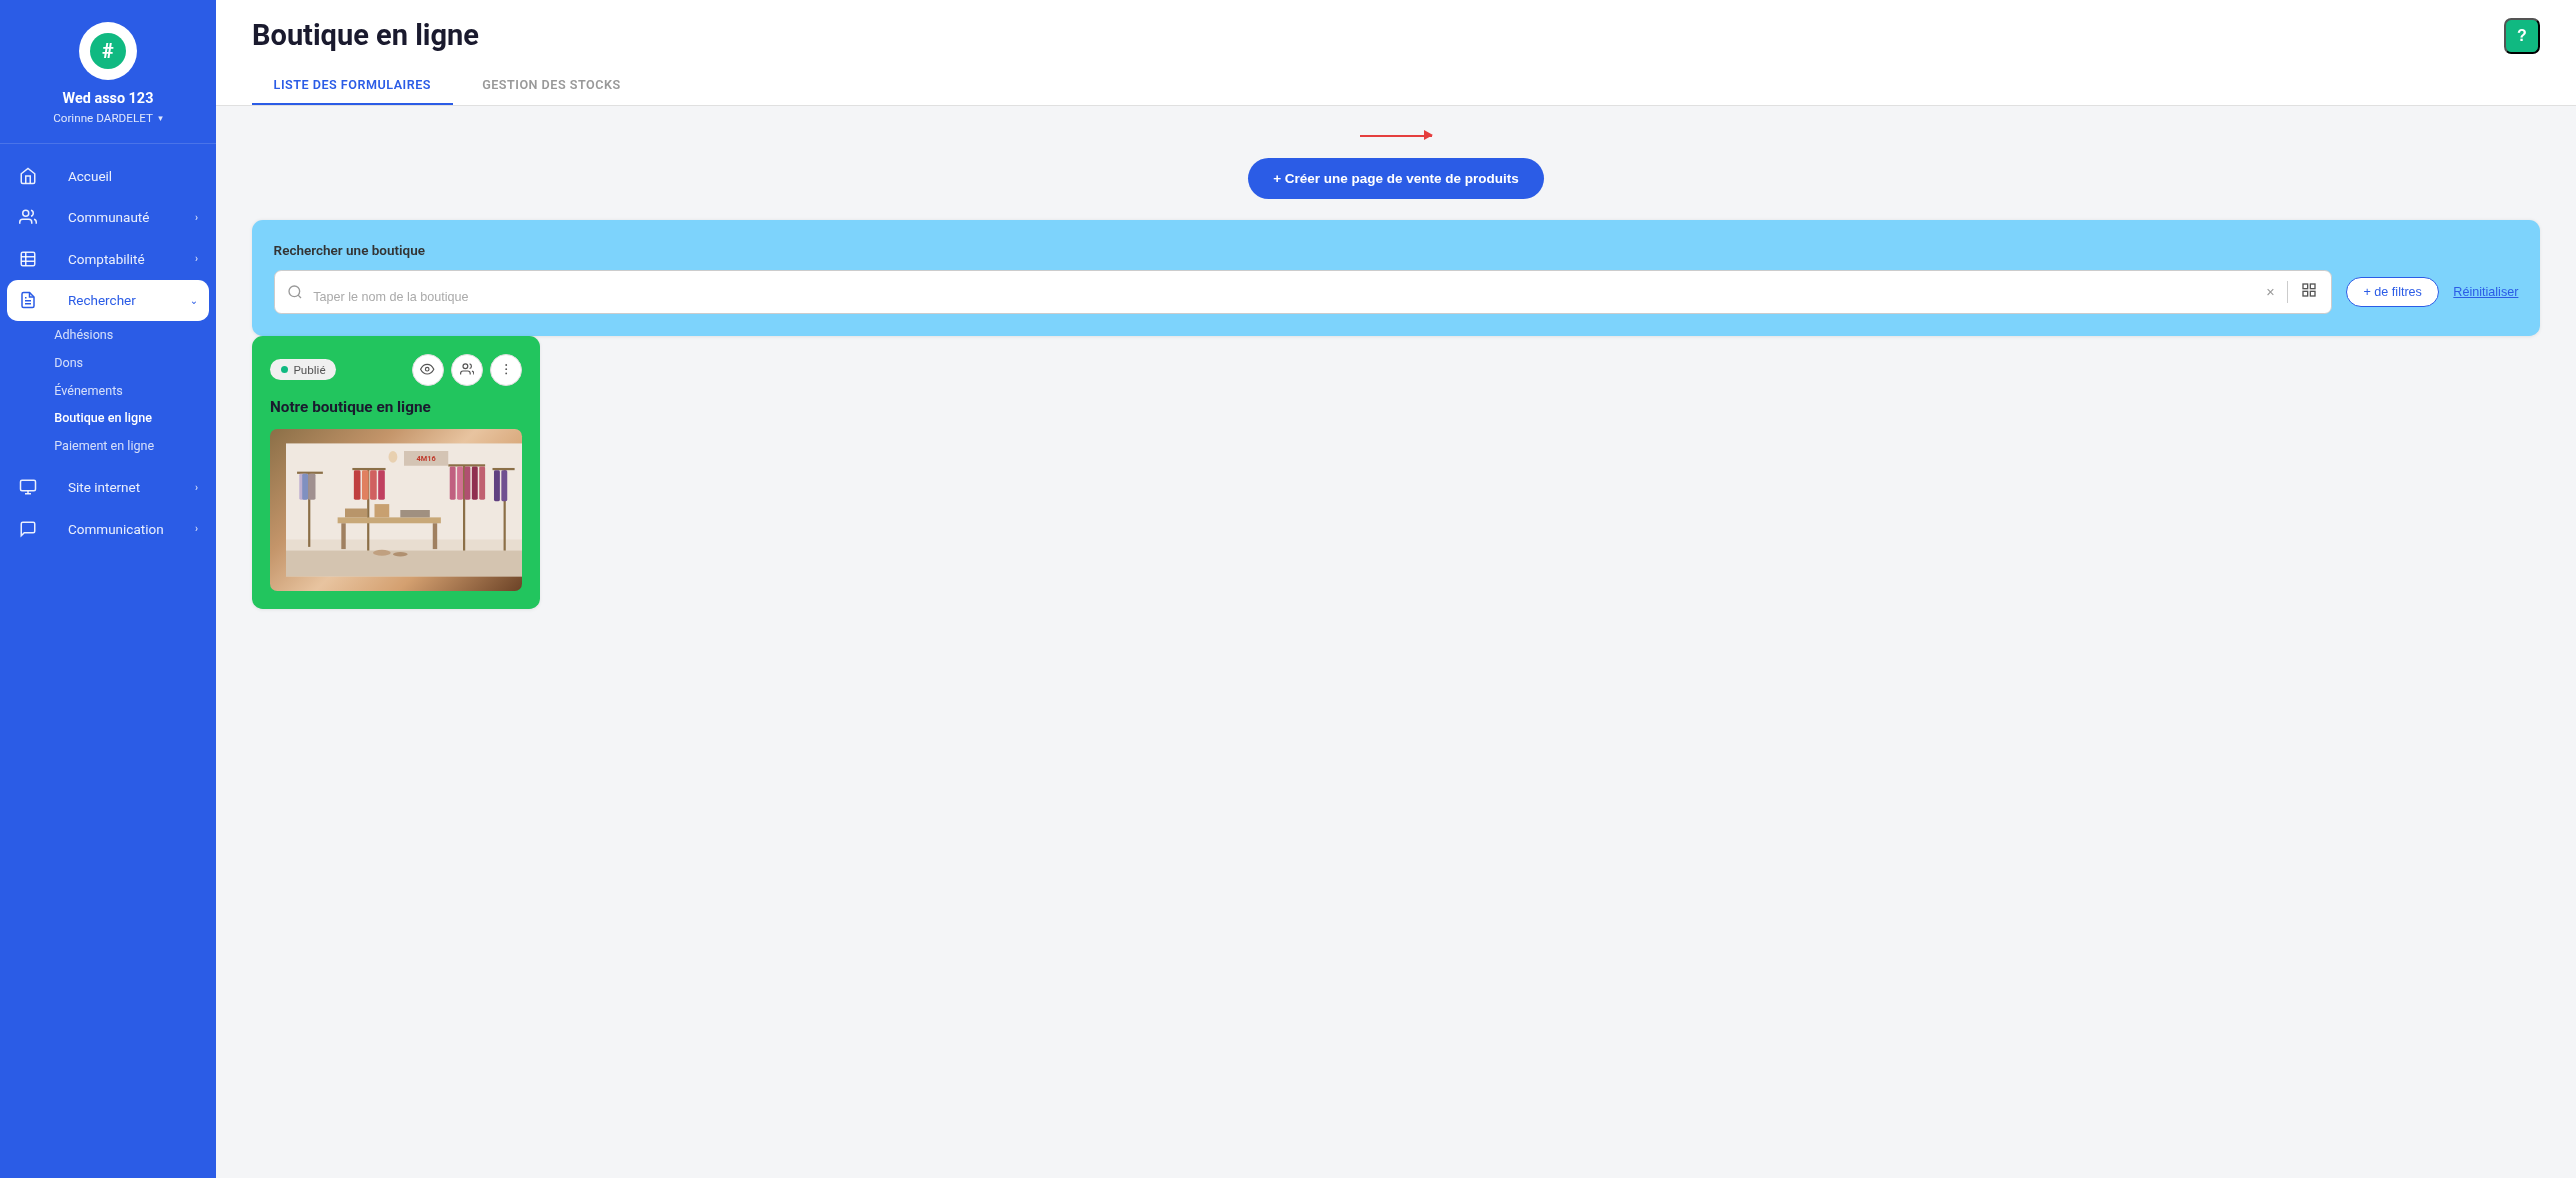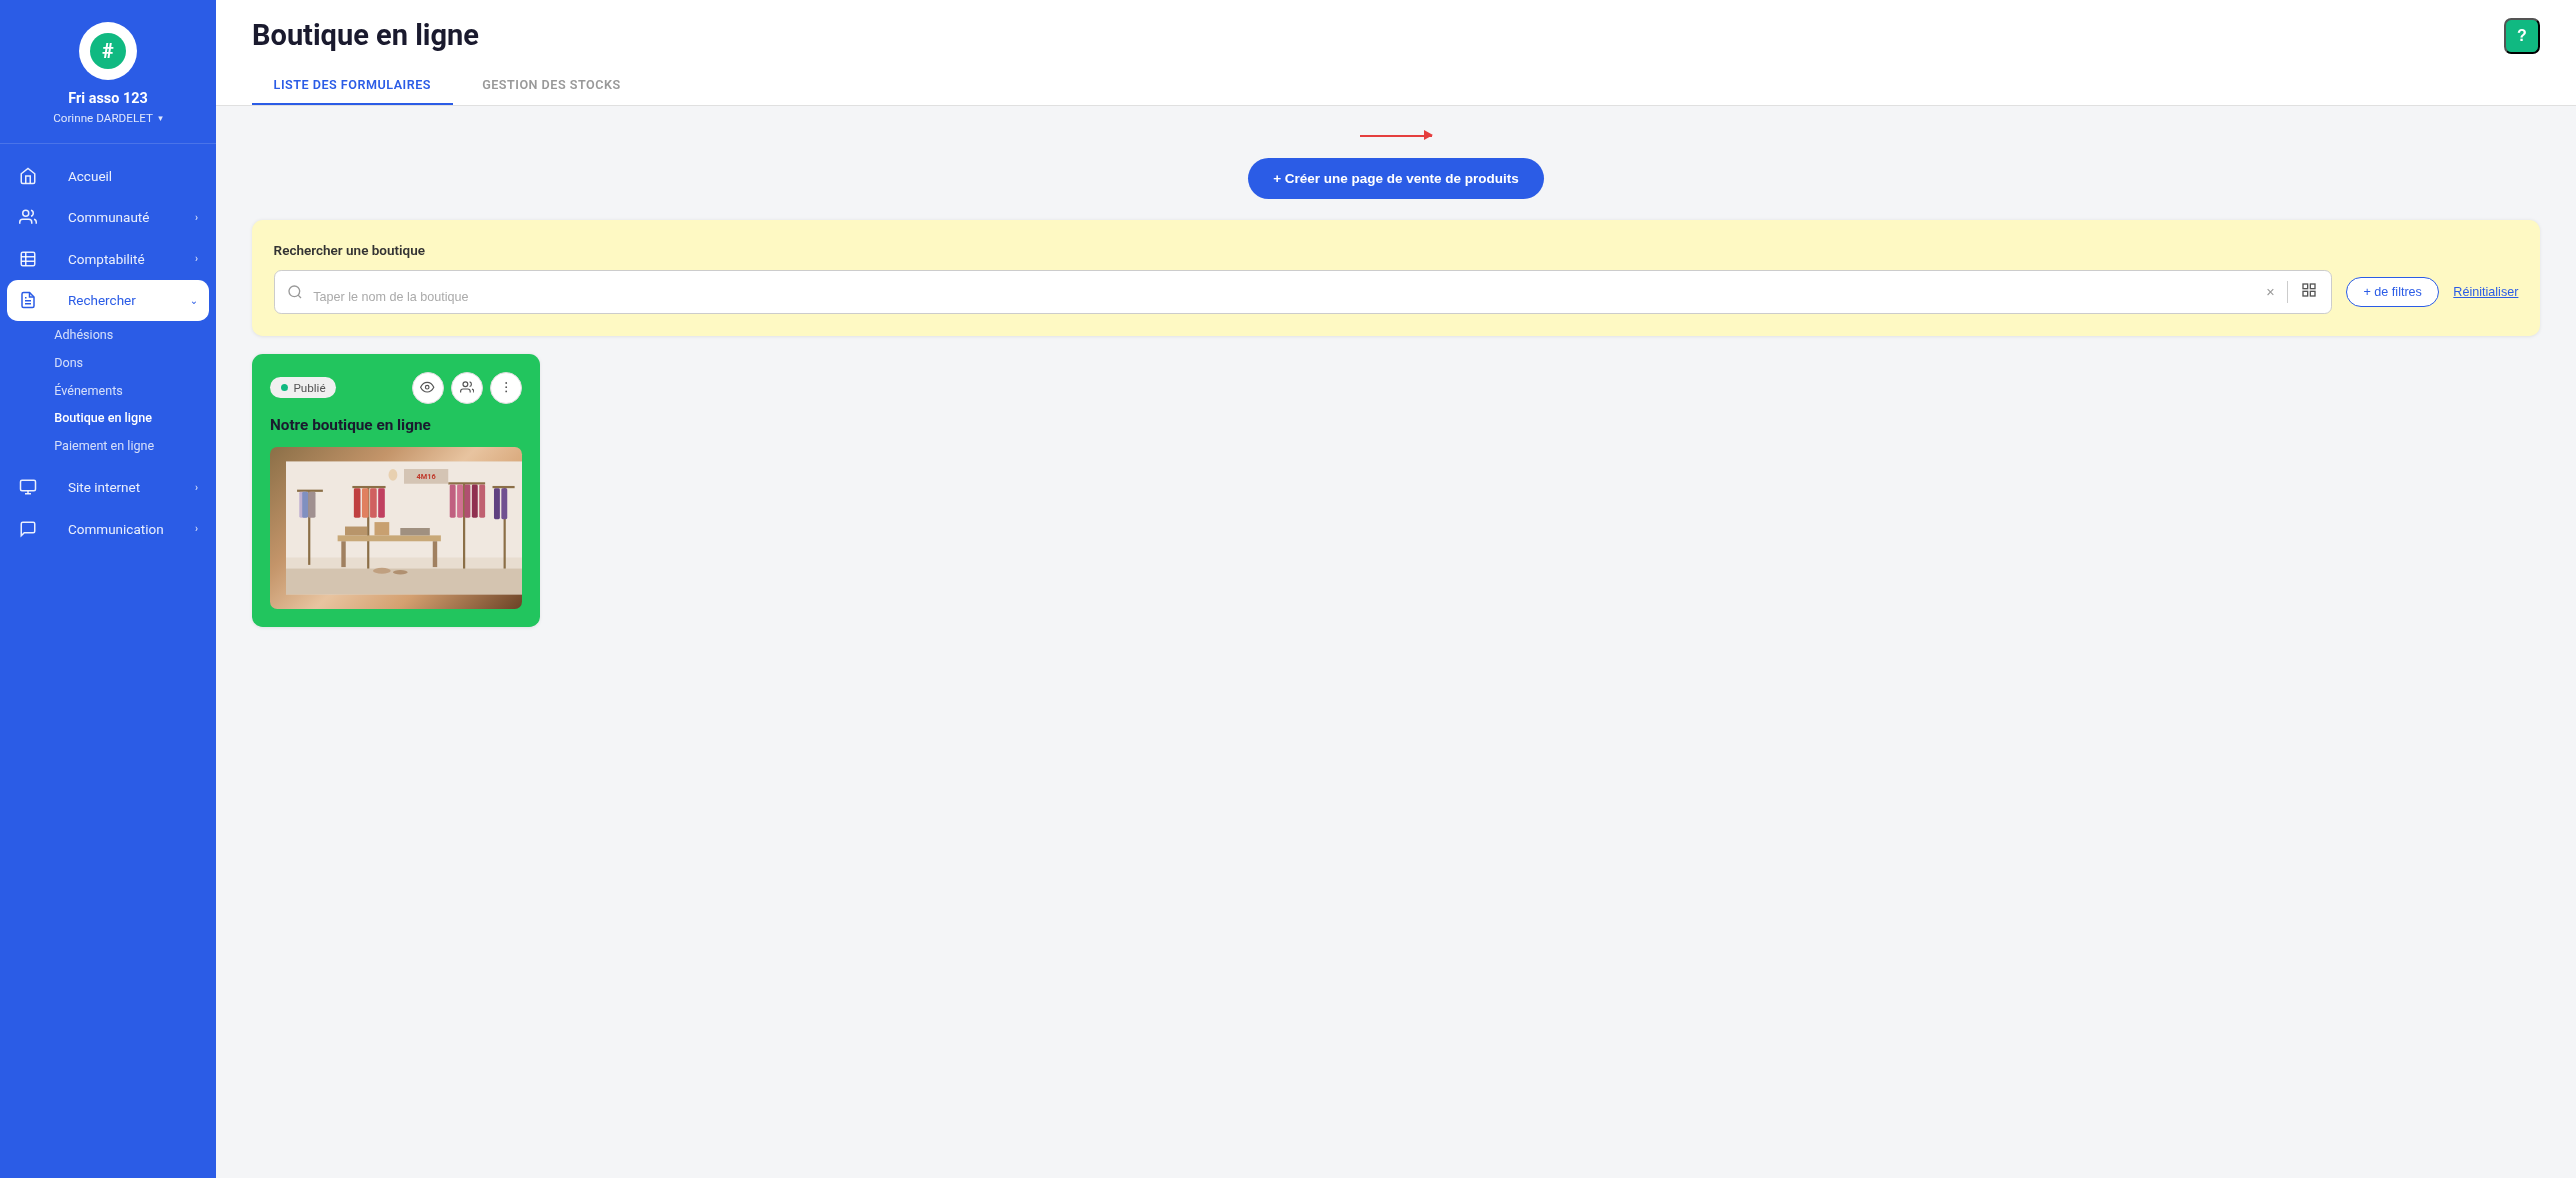--- a/index.html
+++ b/index.html
@@ -236,24 +236,23 @@
       border-radius: 21.6px;
       padding: 12.6px 25px;
       font-size: 13.5px;
       font-weight: 600;
       cursor: pointer;
       white-space: nowrap;
     }
 
     
     .search-card {
-      background: #fef9c3;
+      background: #7dd3fc;
       border-radius: 10.8px;
       padding: 21.6px;
-      margin-bottom: 18px;
       box-shadow: 0 0.9px 3.6px rgba(0,0,0,0.08);
     }
 
     .search-label {
       font-size: 13.5px;
       font-weight: 600;
       color: #333;
       margin-bottom: 12.6px;
     }
 
@@ -430,21 +429,21 @@
 <body>
 
 <div class="sidebar">
   <div class="sidebar-header">
     <div class="sidebar-logo">
       <svg viewBox="0 0 40 40" fill="none" xmlns="http://www.w3.org/2000/svg">
         <circle cx="20" cy="20" r="20" fill="#10b981"></circle>
         <text x="50%" y="54%" dominant-baseline="middle" text-anchor="middle" font-size="22" font-weight="900" fill="white">#</text>
       </svg>
     </div>
-    <div class="sidebar-org-name">Fri asso 123</div>
+    <div class="sidebar-org-name">Wed asso 123</div>
     <div class="sidebar-user">
       <span>Corinne DARDELET</span>
       <span class="chevron">▾</span>
     </div>
   </div>
 
   <nav class="sidebar-nav">
 
     <div class="nav-item">
       <span class="nav-icon">

